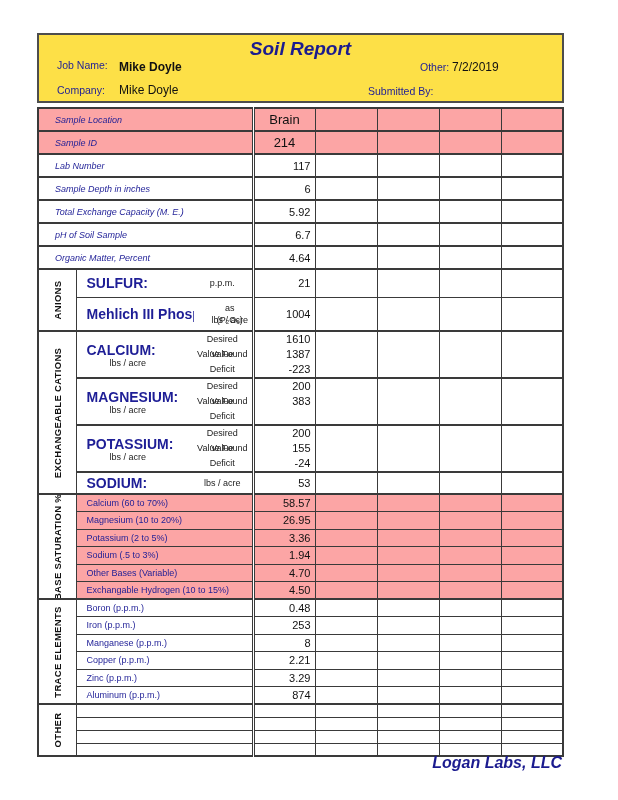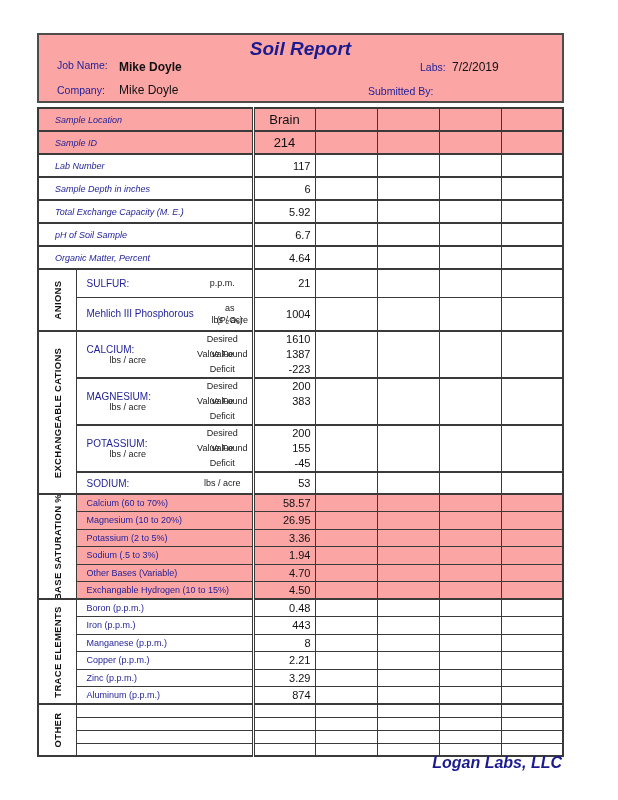--- a/index.html
+++ b/index.html
@@ -1,42 +1,42 @@
 <!DOCTYPE html>
 <html><head>
 <meta charset="utf-8">
 <style>
   html,body { margin:0; padding:0; background:#fff; }
   .page { position:relative; width:618px; height:800px; background:#ffffff;
           font-family:"Liberation Sans", sans-serif; overflow:hidden; }
 
   
   .header-box { position:absolute; left:37px; top:33px; width:523px; height:66px;
-                border:2px solid #4d4d4d; background:#fca5a5; }
+                border:2px solid #4d4d4d; background:#fde047; }
   .report-title { position:absolute; left:0; top:3px; width:100%; text-align:center;
                   font-size:19px; font-weight:bold; font-style:italic; color:#1b1b8f; }
   .hlab { position:absolute; font-size:10.5px; color:#1e1e96; }
   .hval { position:absolute; font-size:12px; color:#111; }
   .bold { font-weight:bold; }
 
   
   table.soil { position:absolute; left:37px; top:107px; width:525px;
                border-collapse:collapse; table-layout:fixed;
                border:2px solid #3a3a3a; }
   td { border:1px solid #3a3a3a; padding:0 3px; font-size:9px; color:#111;
        overflow:hidden; vertical-align:middle; }
   tr.bt2 > td { border-top:2px solid #3a3a3a; }
   tr.gray > td { background:#fca5a5; }
   tr.gray > td.sec { background:#ffffff; }
 
   td.lbl  { color:#1e1e96; font-style:italic; padding-left:16px; }
   td.slbl { color:#1e1e96; padding-left:10px; }
   td.name { border-right:none; }
   td.sub  { border-left:none; padding-left:2px; color:#222;text-align:center; }
-  .mname  { color:#1e1e96; font-weight:normal; font-size:10px; padding-left:7px; white-space:nowrap; }
+  .mname  { color:#1e1e96; font-weight:bold; font-size:14px; padding-left:7px; white-space:nowrap; }
   .munit  { color:#222; font-size:9px; padding-left:30px; }
   td.r-dbl { border-right:3px double #3a3a3a; }
   td.val { text-align:right; padding-right:4px; font-size:11px; color:#111; }
   td.ctr { text-align:center; padding-right:3px; font-size:13px; }
   .l3 div { line-height:15px; height:15px; }
   .l2 div { line-height:12px; height:12px;margin-left:15px; }
 
   td.sec { position:relative; background:#fff; }
   .vert { position:absolute; top:50%; left:50%;
           transform:translate(-50%,-50%) rotate(-90deg);
@@ -53,21 +53,21 @@
 </style>
 </head>
 <body>
 
 <div class="page">
 
   <div class="header-box">
     <div class="report-title">Soil Report</div>
     <span class="hlab" style="left:18px; top:24px;">Job Name:</span>
     <span class="hval bold" style="left:80px; top:25px;">Mike Doyle</span>
-    <span class="hlab" style="left:381px; top:26px;">Labs:</span>
+    <span class="hlab" style="left:381px; top:26px;">Other:</span>
     <span class="hval" style="left:413px; top:25px;">7/2/2019</span>
     <span class="hlab" style="left:18px; top:49px;">Company:</span>
     <span class="hval" style="left:80px; top:48px;">Mike Doyle</span>
     <span class="hlab" style="left:329px; top:50px;">Submitted By:</span>
   </div>
 
   <table class="soil">
     <colgroup>
       <col style="width:38px">
         <col style="width:118px">
@@ -215,21 +215,21 @@
         <div class="munit">lbs / acre</div>
       </td>
       <td class="sub r-dbl l3">
         <div>Desired Value</div>
         <div>Value Found</div>
         <div>Deficit</div>
       </td>
       <td class="val l3">
         <div>200</div>
         <div>155</div>
-        <div>-45</div>
+        <div>-24</div>
       </td>
     <td class="e"></td>
           <td class="e"></td>
           <td class="e"></td>
           <td class="e"></td>
         </tr>
     <tr class="h22 bt2">
       <td class="name">
         <div class="mname">SODIUM:</div>
       </td>
@@ -299,21 +299,21 @@
       </td>
       <td class="slbl r-dbl" colspan="2">Boron (p.p.m.)</td>
       <td class="val">0.48</td>
     <td class="e"></td>
           <td class="e"></td>
           <td class="e"></td>
           <td class="e"></td>
         </tr>
     <tr class="h17">
       <td class="slbl r-dbl" colspan="2">Iron (p.p.m.)</td>
-      <td class="val">443</td>
+      <td class="val">253</td>
     <td class="e"></td>
           <td class="e"></td>
           <td class="e"></td>
           <td class="e"></td>
         </tr>
     <tr class="h17">
       <td class="slbl r-dbl" colspan="2">Manganese (p.p.m.)</td>
       <td class="val">8</td>
     <td class="e"></td>
           <td class="e"></td>

